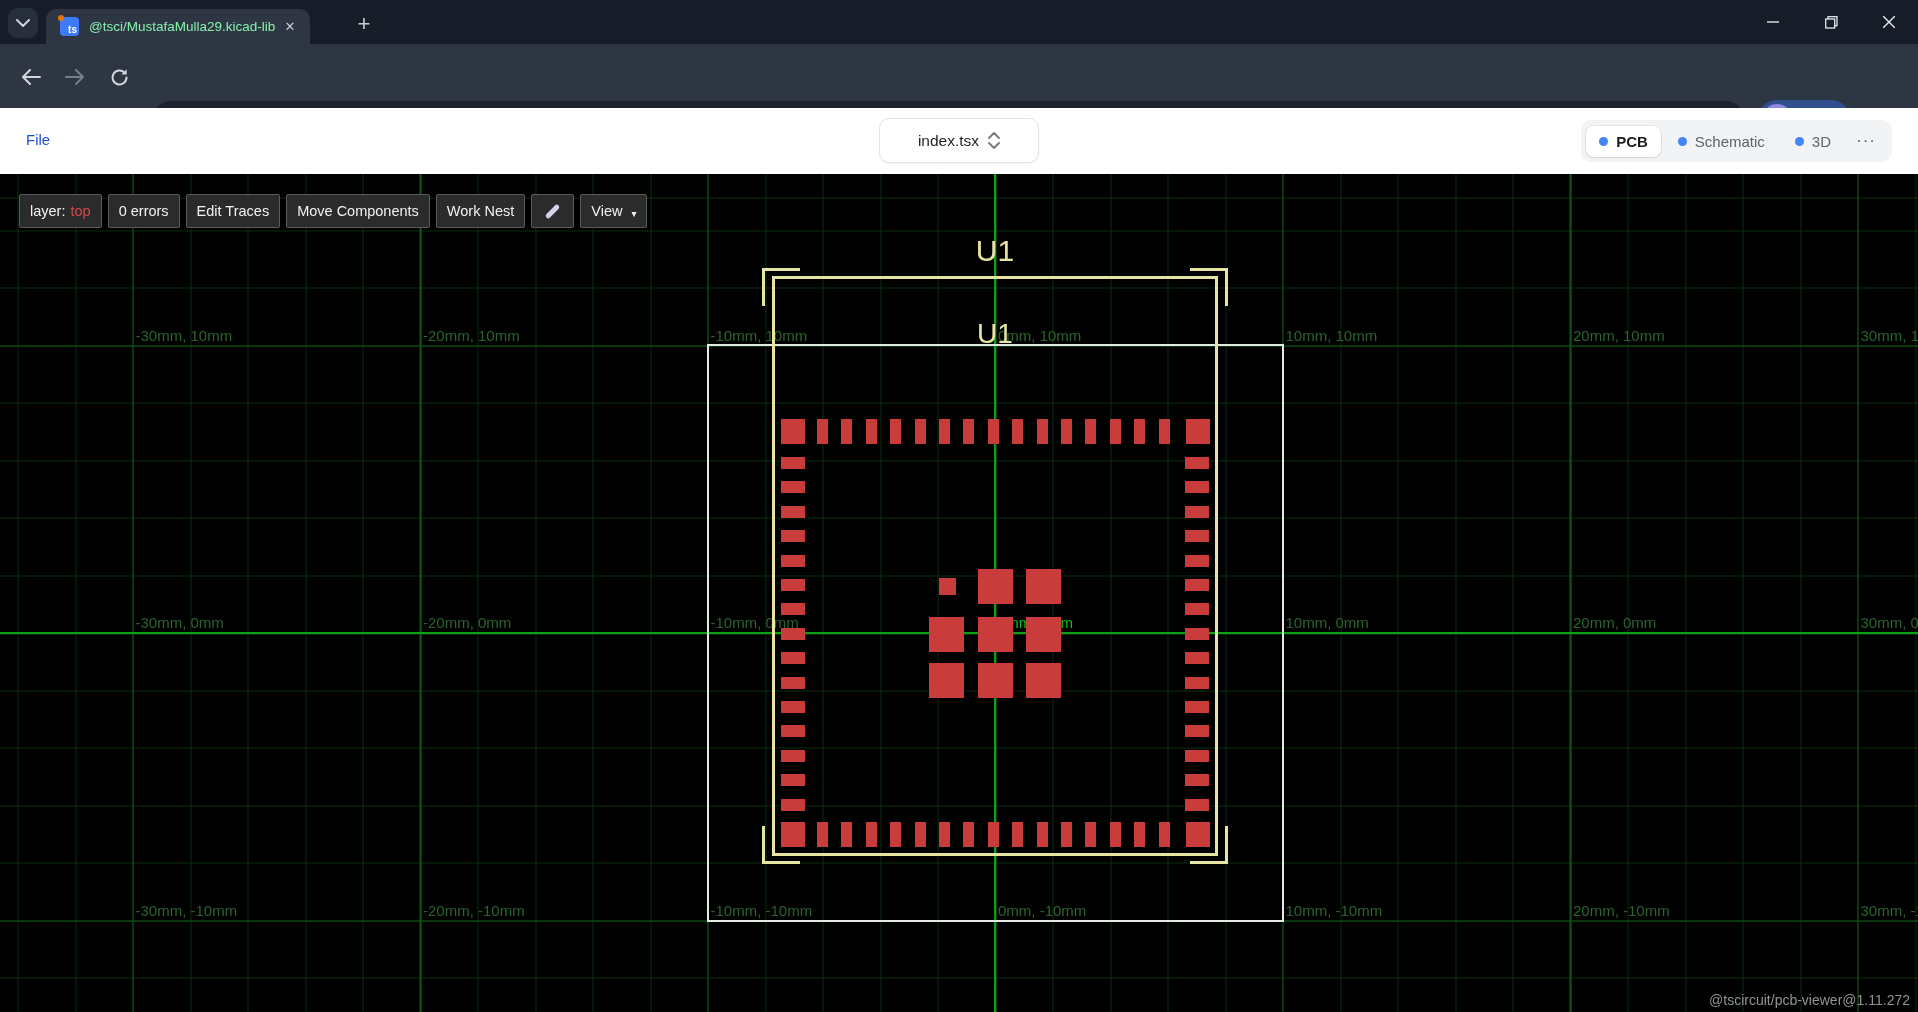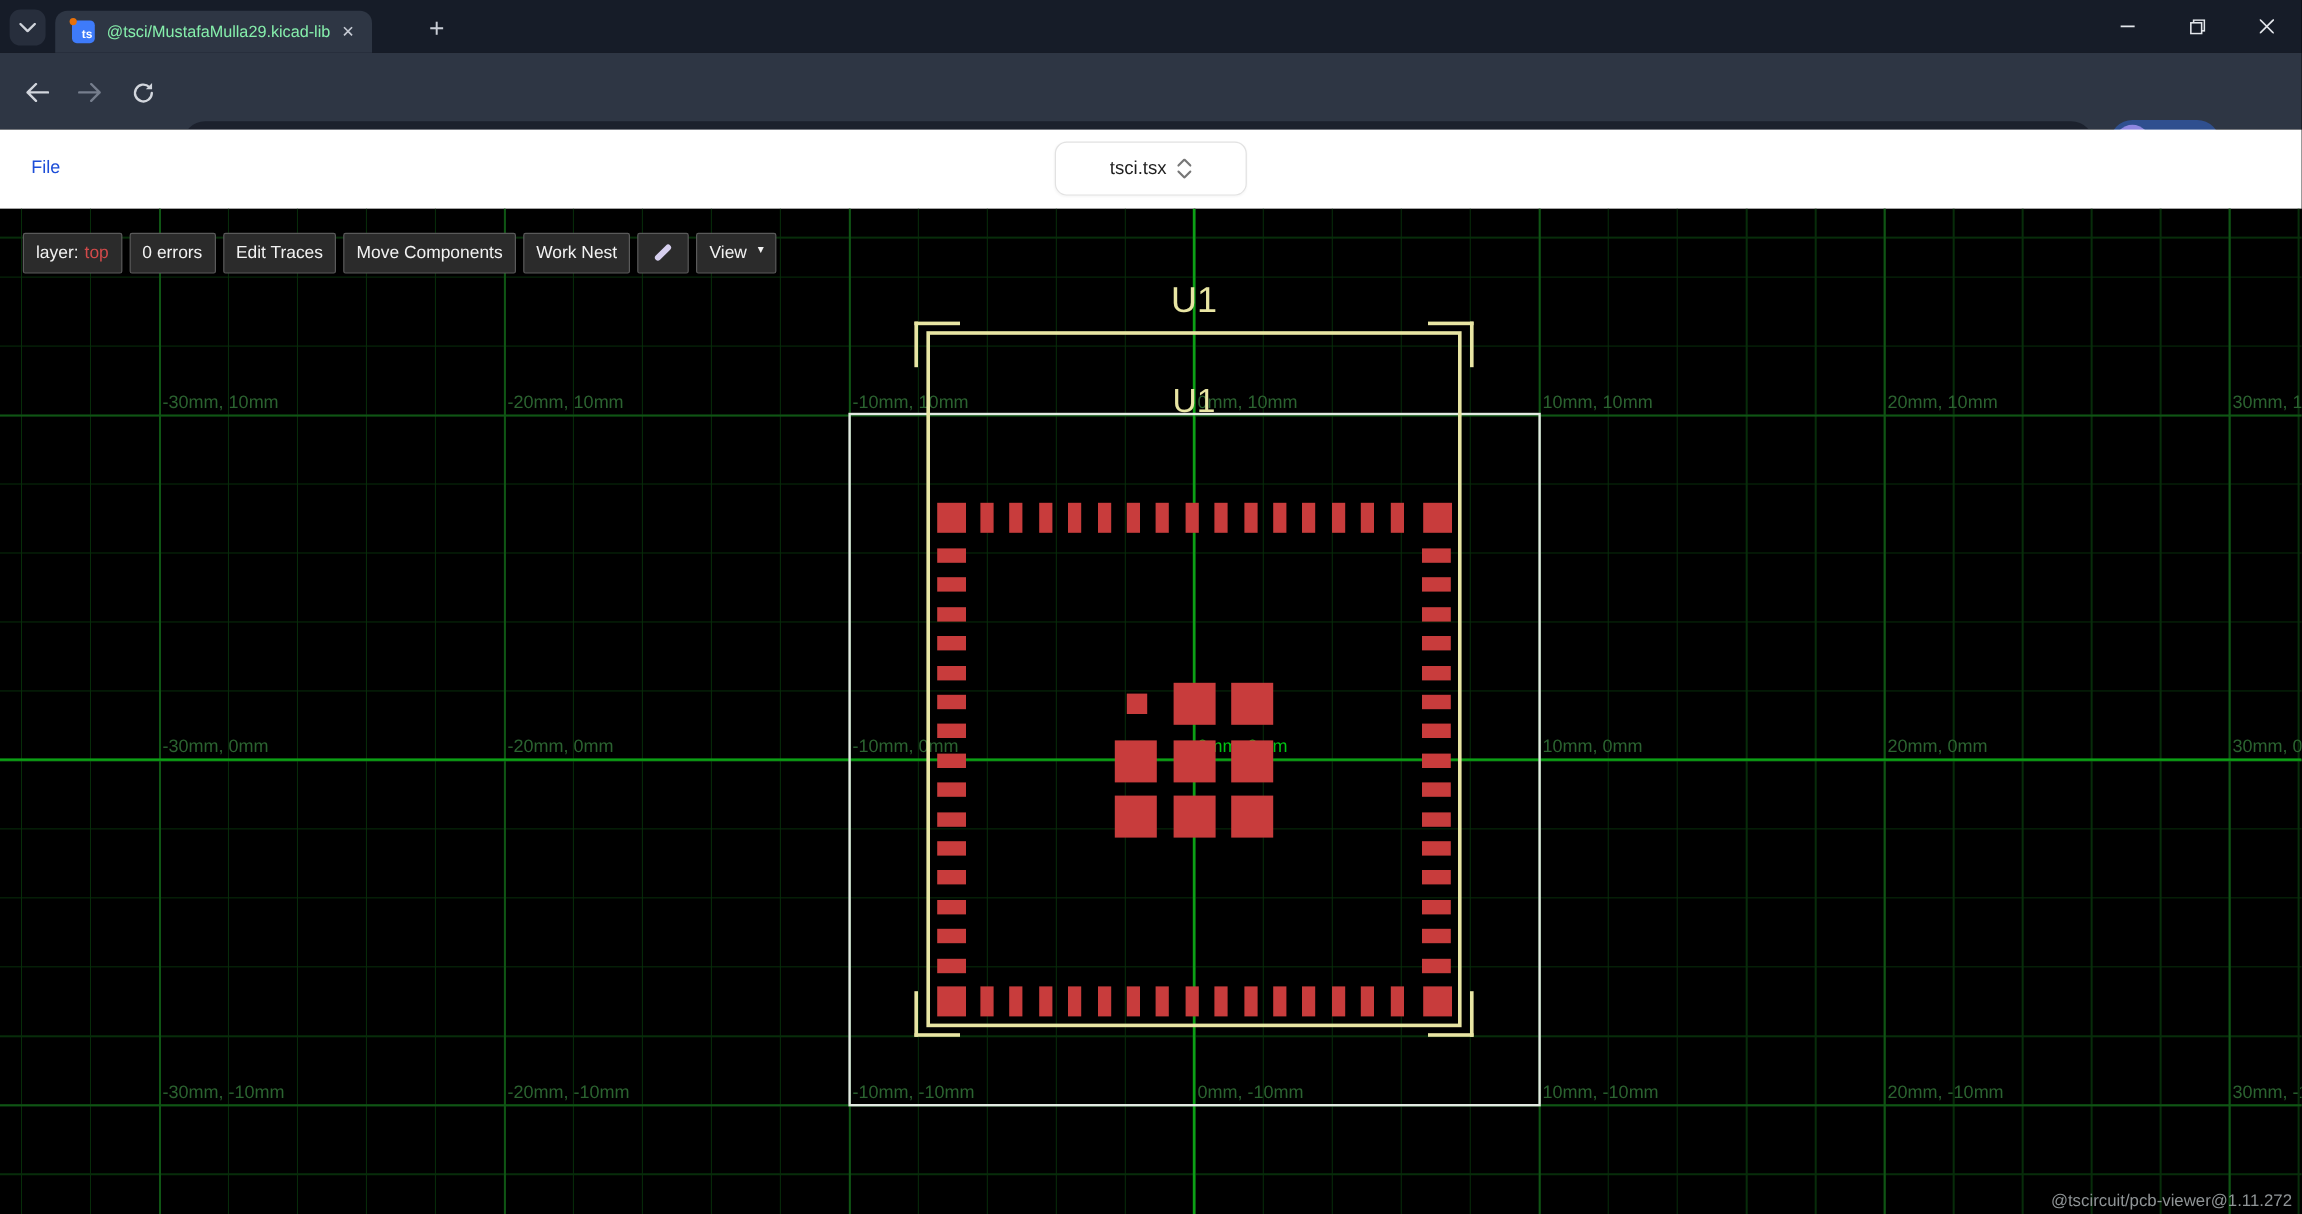--- a/index.html
+++ b/index.html
@@ -73,21 +73,21 @@
   .bracket.tr { border-top:3px solid #e8e5a3; border-right:3px solid #e8e5a3; }
   .bracket.bl { border-bottom:3px solid #e8e5a3; border-left:3px solid #e8e5a3; }
   .bracket.br { border-bottom:3px solid #e8e5a3; border-right:3px solid #e8e5a3; }
   .refdes { position:absolute; z-index:5; color:#e8e5a3; text-align:center; transform:translateX(-50%); }
   .refdes.big { font-size:30px; }
   .refdes.small { font-size:28px; }
   .pad { position:absolute; background:#c83c3c; z-index:6; }
 
   .pcbtoolbar { position:absolute; left:19px; top:20px; display:flex; gap:6px; z-index:20; }
   .pcbbtn { background:#2b2b2b; border:1px solid #5a5a5a; border-radius:2px; color:#f2f2f2;
-    font-size:14.5px; padding:8px 10px; display:flex; align-items:flex-start; gap:5px; cursor:pointer; white-space:nowrap; }
+    font-size:14.5px; padding:8px 10px; display:flex; align-items:flex-end; gap:5px; cursor:pointer; white-space:nowrap; }
   .layerval { color:#d24a4a; }
   .pencil { width:17px; height:5px; border-radius:2.5px; background:#d6cfee; transform:rotate(-45deg); margin:5px 2px; }
   .caret { font-size:10px; margin-left:4px; }
   .version { position:absolute; right:8px; bottom:4px; z-index:20; font-size:14px; color:#8f9496; }
 </style>
 </head>
 <body>
 
 <div class="tabstrip">
   <div class="tabsearch">
@@ -162,25 +162,40 @@
         <circle cx="2" cy="2" r="1.9" fill="#cfd3da"></circle>
         <circle cx="2" cy="9" r="1.9" fill="#cfd3da"></circle>
         <circle cx="2" cy="16" r="1.9" fill="#cfd3da"></circle>
       </svg>
   </div>
 </div>
 
 <div class="appheader">
   <div class="filemenu">File</div>
   <div class="fileselector">
-    <span class="fname">tsci.tsx</span>
+    <span class="fname">index.tsx</span>
     <svg width="12" height="17" viewBox="0 0 12 17">
         <polyline points="1,6 6,1 11,6" fill="none" stroke="#777" stroke-width="1.8" stroke-linecap="round" stroke-linejoin="round"></polyline>
         <polyline points="1,11 6,16 11,11" fill="none" stroke="#777" stroke-width="1.8" stroke-linecap="round" stroke-linejoin="round"></polyline>
       </svg>
+  </div>
+  <div class="viewgroup">
+    <div class="viewtab active">
+        <span class="bluedot"></span>
+        <span>PCB</span>
+      </div>
+    <div class="viewtab">
+        <span class="bluedot"></span>
+        <span>Schematic</span>
+      </div>
+    <div class="viewtab">
+        <span class="bluedot"></span>
+        <span>3D</span>
+      </div>
+    <div class="overflowbtn">···</div>
   </div>
 </div>
 
 <div class="canvas" id="canvas">
   <div class="pcbtoolbar">
     <div class="pcbbtn">
       <span>layer:</span>
         <span class="layerval">top</span>
     </div>
     <div class="pcbbtn">

